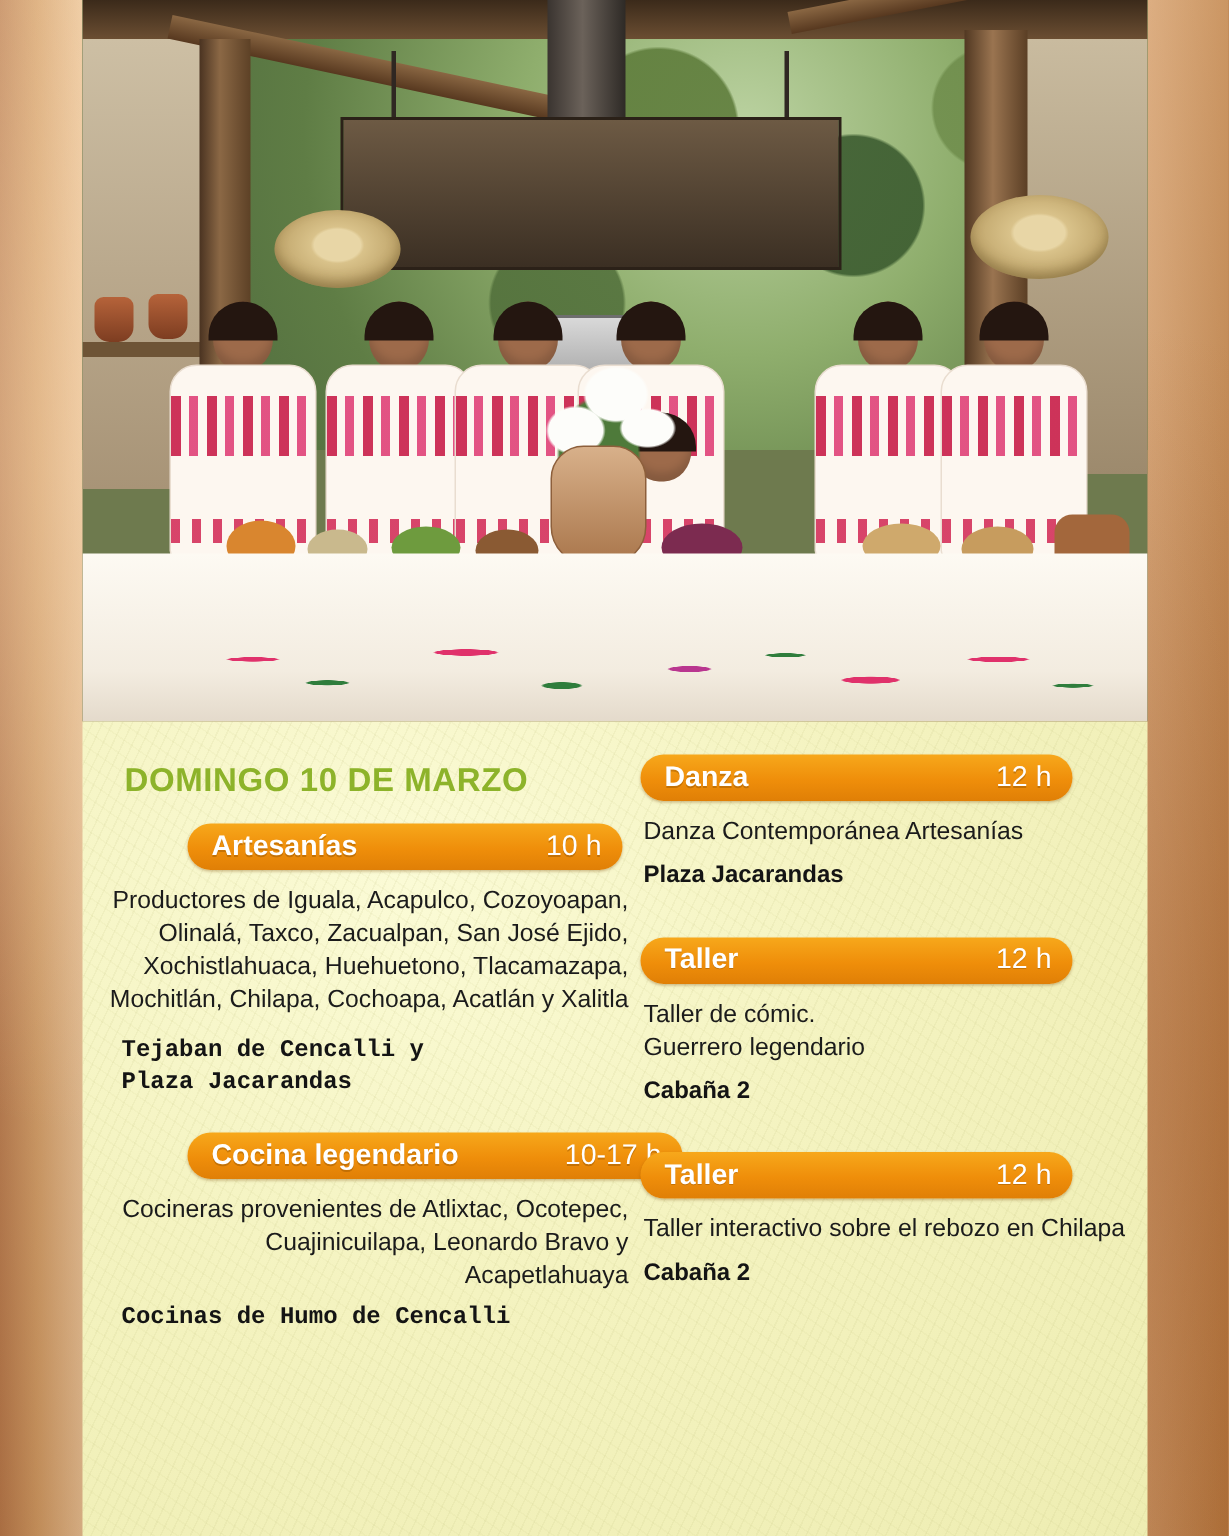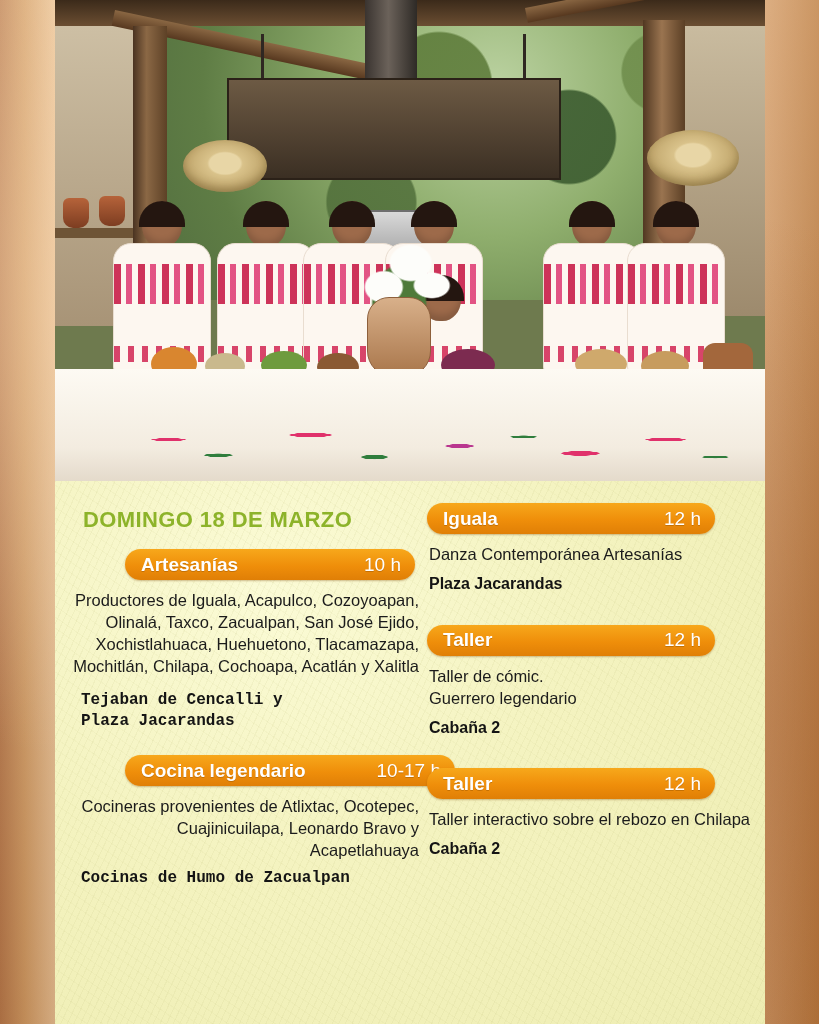--- a/index.html
+++ b/index.html
@@ -353,47 +353,47 @@
       <div class="table-top">
         <div class="table-band"></div>
       </div>
     </div>
   </div>
 
   <div class="panel">
     <div class="cols">
 
       <div class="col-left">
-        <div class="day-title">DOMINGO 18 DE MARZO</div>
+        <div class="day-title">DOMINGO 10 DE MARZO</div>
 
         <div class="blk">
           <div class="ribbon w-art">
             <span class="r-name">Artesanías</span>
             <span class="r-time">10 h</span>
           </div>
           <p class="body-text">Productores de Iguala, Acapulco, Cozoyoapan, Olinalá, Taxco, Zacualpan, San José Ejido, Xochistlahuaca, Huehuetono, Tlacamazapa, Mochitlán, Chilapa, Cochoapa, Acatlán y Xalitla</p>
           <p class="venue" style="white-space: pre-line;">Tejaban de Cencalli y
 Plaza Jacarandas</p>
         </div>
 
         <div class="blk">
           <div class="ribbon w-coc">
             <span class="r-name">Cocina legendario</span>
             <span class="r-time">10-17 h</span>
           </div>
           <p class="body-text indent-text">Cocineras provenientes de Atlixtac, Ocotepec, Cuajinicuilapa, Leonardo Bravo y Acapetlahuaya</p>
-          <p class="venue" style="white-space: pre-line; margin-top:-6px;">Cocinas de Humo de Zacualpan</p>
+          <p class="venue" style="white-space: pre-line; margin-top:-6px;">Cocinas de Humo de Cencalli</p>
         </div>
       </div>
 
       <div class="col-right">
 
         <div class="blk blk-right">
           <div class="ribbon w-full">
-            <span class="r-name">Iguala</span>
+            <span class="r-name">Danza</span>
             <span class="r-time">12 h</span>
           </div>
           <p class="body-text">Danza Contemporánea Artesanías</p>
           <p class="venue">Plaza Jacarandas</p>
         </div>
 
         <div class="blk blk-right">
           <div class="ribbon w-full">
             <span class="r-name">Taller</span>
             <span class="r-time">12 h</span>

